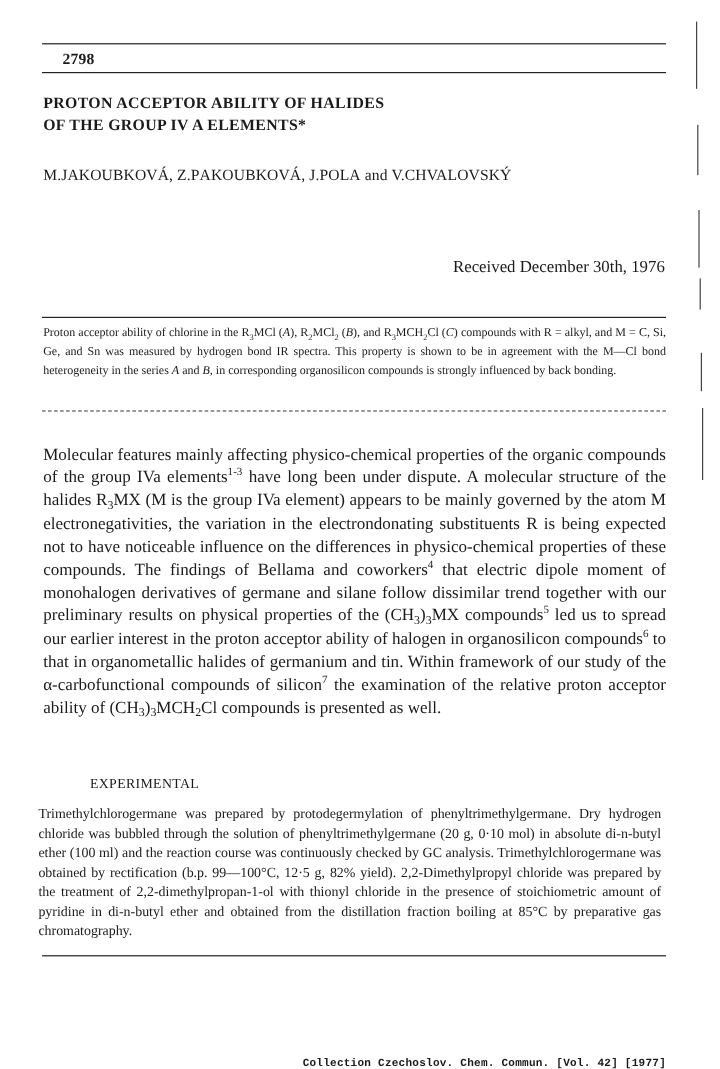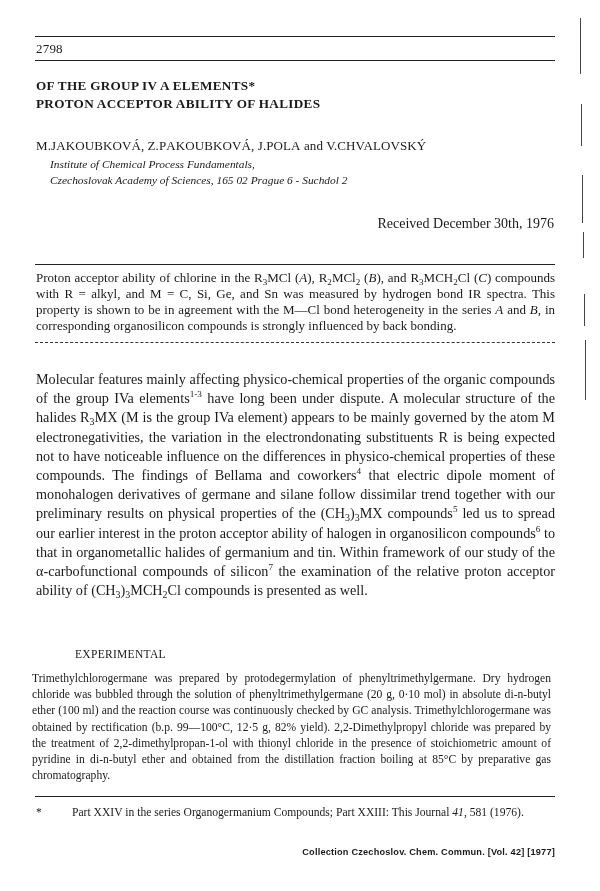--- a/index.html
+++ b/index.html
@@ -1,75 +1,70 @@
 <!DOCTYPE html>
 <html><head>
 <meta charset="utf-8">
 <style>
   html, body { margin:0; padding:0; background:#ffffff; }
   body { width:600px; height:891px; position:relative; overflow:hidden;
          font-family:"Liberation Serif","DejaVu Serif",serif; color:#1a1a1a; }
   .page { position:absolute; left:0; top:0; width:600px; height:891px; }
   .rule { position:absolute; left:35px; width:520px; height:0; border-top:1.4px solid #222; }
   .rule.dash { border-top:1.2px dashed #333; }
-  .pageno { position:absolute; left:36px; top:41px; font-size:13px; font-weight:normal; letter-spacing:0.2px; }
+  .pageno { position:absolute; left:52px; top:41px; font-size:13px; font-weight:bold; letter-spacing:0.2px; }
   .title { position:absolute; left:36px; top:77px; font-size:13.2px; font-weight:bold; line-height:18px; letter-spacing:0.3px; }
   .authors { position:absolute; left:36px; top:138px; font-size:13px; letter-spacing:0.1px; }
   .sc { font-variant:small-caps; }
   .affil { position:absolute; left:50px; top:156px; font-size:11.4px; font-style:italic; line-height:16px; }
   .received { position:absolute; right:46px; top:216px; font-size:14px; }
-  .abstract { position:absolute; left:36px; top:270px; width:519px; font-size:13px; line-height:16px; text-align:justify; }
+  .abstract { position:absolute; left:36px; top:270px; width:519px; font-size:10px; line-height:16px; text-align:justify; }
   .body { position:absolute; left:36px; top:370px; width:519px; font-size:14.2px; line-height:19.2px; text-align:justify; }
   .sec { position:absolute; left:51px; top:648px; font-size:11.5px; letter-spacing:0.3px;margin-left:24px; }
   .exp { position:absolute; left:32px; top:671px; width:519px; font-size:11.6px; line-height:16.2px; text-align:justify; }
   .foot { position:absolute; left:36px; top:805px; width:519px; font-size:11.6px; line-height:16px; text-align:justify; }
   .foot .star { display:inline-block; width:36px; }
-  .journal { position:absolute; right:45px; top:847px; font-family:Liberation Sans, sans-serif; font-size:9.2px; font-weight:bold; letter-spacing:0.2px; }
+  .journal { position:absolute; right:45px; top:880px; font-family:Liberation Mono, monospace; font-size:9.2px; font-weight:bold; letter-spacing:0.2px; }
   .margin-line { position:absolute; width:0; border-left:1.3px solid #444; }
   sub { font-size:70%; vertical-align:-3px; line-height:0; }
   sup { font-size:65%; vertical-align:6px; line-height:0; }
   i { font-style:italic; }
   p { margin:0; }
 </style>
 </head>
 <body>
 
 <div class="page">
 
   <div class="rule" style="top:36px;"></div>
   <div class="pageno">2798</div>
   <div class="rule" style="top:60px;"></div>
 
   <div class="title">
+    <div>PROTON ACCEPTOR ABILITY OF HALIDES</div>
     <div>OF THE GROUP IV A ELEMENTS*</div>
-    <div>PROTON ACCEPTOR ABILITY OF HALIDES</div>
   </div>
 
   <div class="authors">
     <span><span>M.</span><span>J</span><span class="sc">AKOUBKOVÁ</span></span><span>, </span><span><span>Z.</span><span>P</span><span class="sc">AKOUBKOVÁ</span></span><span>, </span><span><span>J.</span><span>P</span><span class="sc">OLA</span></span><span> and </span><span><span>V.</span><span>C</span><span class="sc">HVALOVSKÝ</span></span>
   </div>
 
-  <div class="affil">
-    <div>Institute of Chemical Process Fundamentals,</div>
-    <div>Czechoslovak Academy of Sciences, 165 02 Prague 6 - Suchdol 2</div>
-  </div>
 
   <div class="received">Received December 30th, 1976</div>
 
   <div class="rule" style="top:264px;"></div>
   <p class="abstract"><span>Proton acceptor ability of chlorine in the R</span><sub>3</sub><span>MCl (</span><i>A</i><span>), R</span><sub>2</sub><span>MCl</span><sub>2</sub><span> (</span><i>B</i><span>), and R</span><sub>3</sub><span>MCH</span><sub>2</sub><span>Cl (</span><i>C</i><span>) compounds with R = alkyl, and M = C, Si, Ge, and Sn was measured by hydrogen bond IR spectra. This property is shown to be in agreement with the M—Cl bond heterogeneity in the series </span><i>A</i><span> and </span><i>B</i><span>, in corresponding organosilicon compounds is strongly influenced by back bonding.</span></p>
   <div class="rule dash" style="top:342px;"></div>
 
   <p class="body"><span>Molecular features mainly affecting physico-chemical properties of the organic compounds of the group IVa elements</span><sup>1-3</sup><span> have long been under dispute. A molecular structure of the halides R</span><sub>3</sub><span>MX (M is the group IVa element) appears to be mainly governed by the atom M electronegativities, the variation in the electrondonating substituents R is being expected not to have noticeable influence on the differences in physico-chemical properties of these compounds. The findings of Bellama and coworkers</span><sup>4</sup><span> that electric dipole moment of monohalogen derivatives of germane and silane follow dissimilar trend together with our preliminary results on physical properties of the (CH</span><sub>3</sub><span>)</span><sub>3</sub><span>MX compounds</span><sup>5</sup><span> led us to spread our earlier interest in the proton acceptor ability of halogen in organosilicon compounds</span><sup>6</sup><span> to that in organometallic halides of germanium and tin. Within framework of our study of the α-carbofunctional compounds of silicon</span><sup>7</sup><span> the examination of the relative proton acceptor ability of (CH</span><sub>3</sub><span>)</span><sub>3</sub><span>MCH</span><sub>2</sub><span>Cl compounds is presented as well.</span></p>
 
   <div class="sec">EXPERIMENTAL</div>
   <p class="exp">Trimethylchlorogermane was prepared by protodegermylation of phenyltrimethylgermane. Dry hydrogen chloride was bubbled through the solution of phenyltrimethylgermane (20 g, 0·10 mol) in absolute di-n-butyl ether (100 ml) and the reaction course was continuously checked by GC analysis. Trimethylchlorogermane was obtained by rectification (b.p. 99—100°C, 12·5 g, 82% yield). 2,2-Dimethylpropyl chloride was prepared by the treatment of 2,2-dimethylpropan-1-ol with thionyl chloride in the presence of stoichiometric amount of pyridine in di-n-butyl ether and obtained from the distillation fraction boiling at 85°C by preparative gas chromatography.</p>
 
   <div class="rule" style="top:796px;"></div>
-  <p class="foot"><span class="star">*</span><span>Part XXIV in the series Organogermanium Compounds; Part XXIII: This Journal </span><i>41</i><span>, 581 (1976).</span></p>
 
   <div class="journal">Collection Czechoslov. Chem. Commun. [Vol. 42] [1977]</div>
 
   <div class="margin-line" style="left:580px; top:18px; height:56px;"></div>
   <div class="margin-line" style="left:581px; top:104px; height:42px;"></div>
   <div class="margin-line" style="left:582px; top:175px; height:48px;"></div>
   <div class="margin-line" style="left:583px; top:232px; height:26px;"></div>
   <div class="margin-line" style="left:584px; top:294px; height:32px;"></div>
   <div class="margin-line" style="left:585px; top:340px; height:60px;"></div>
 

